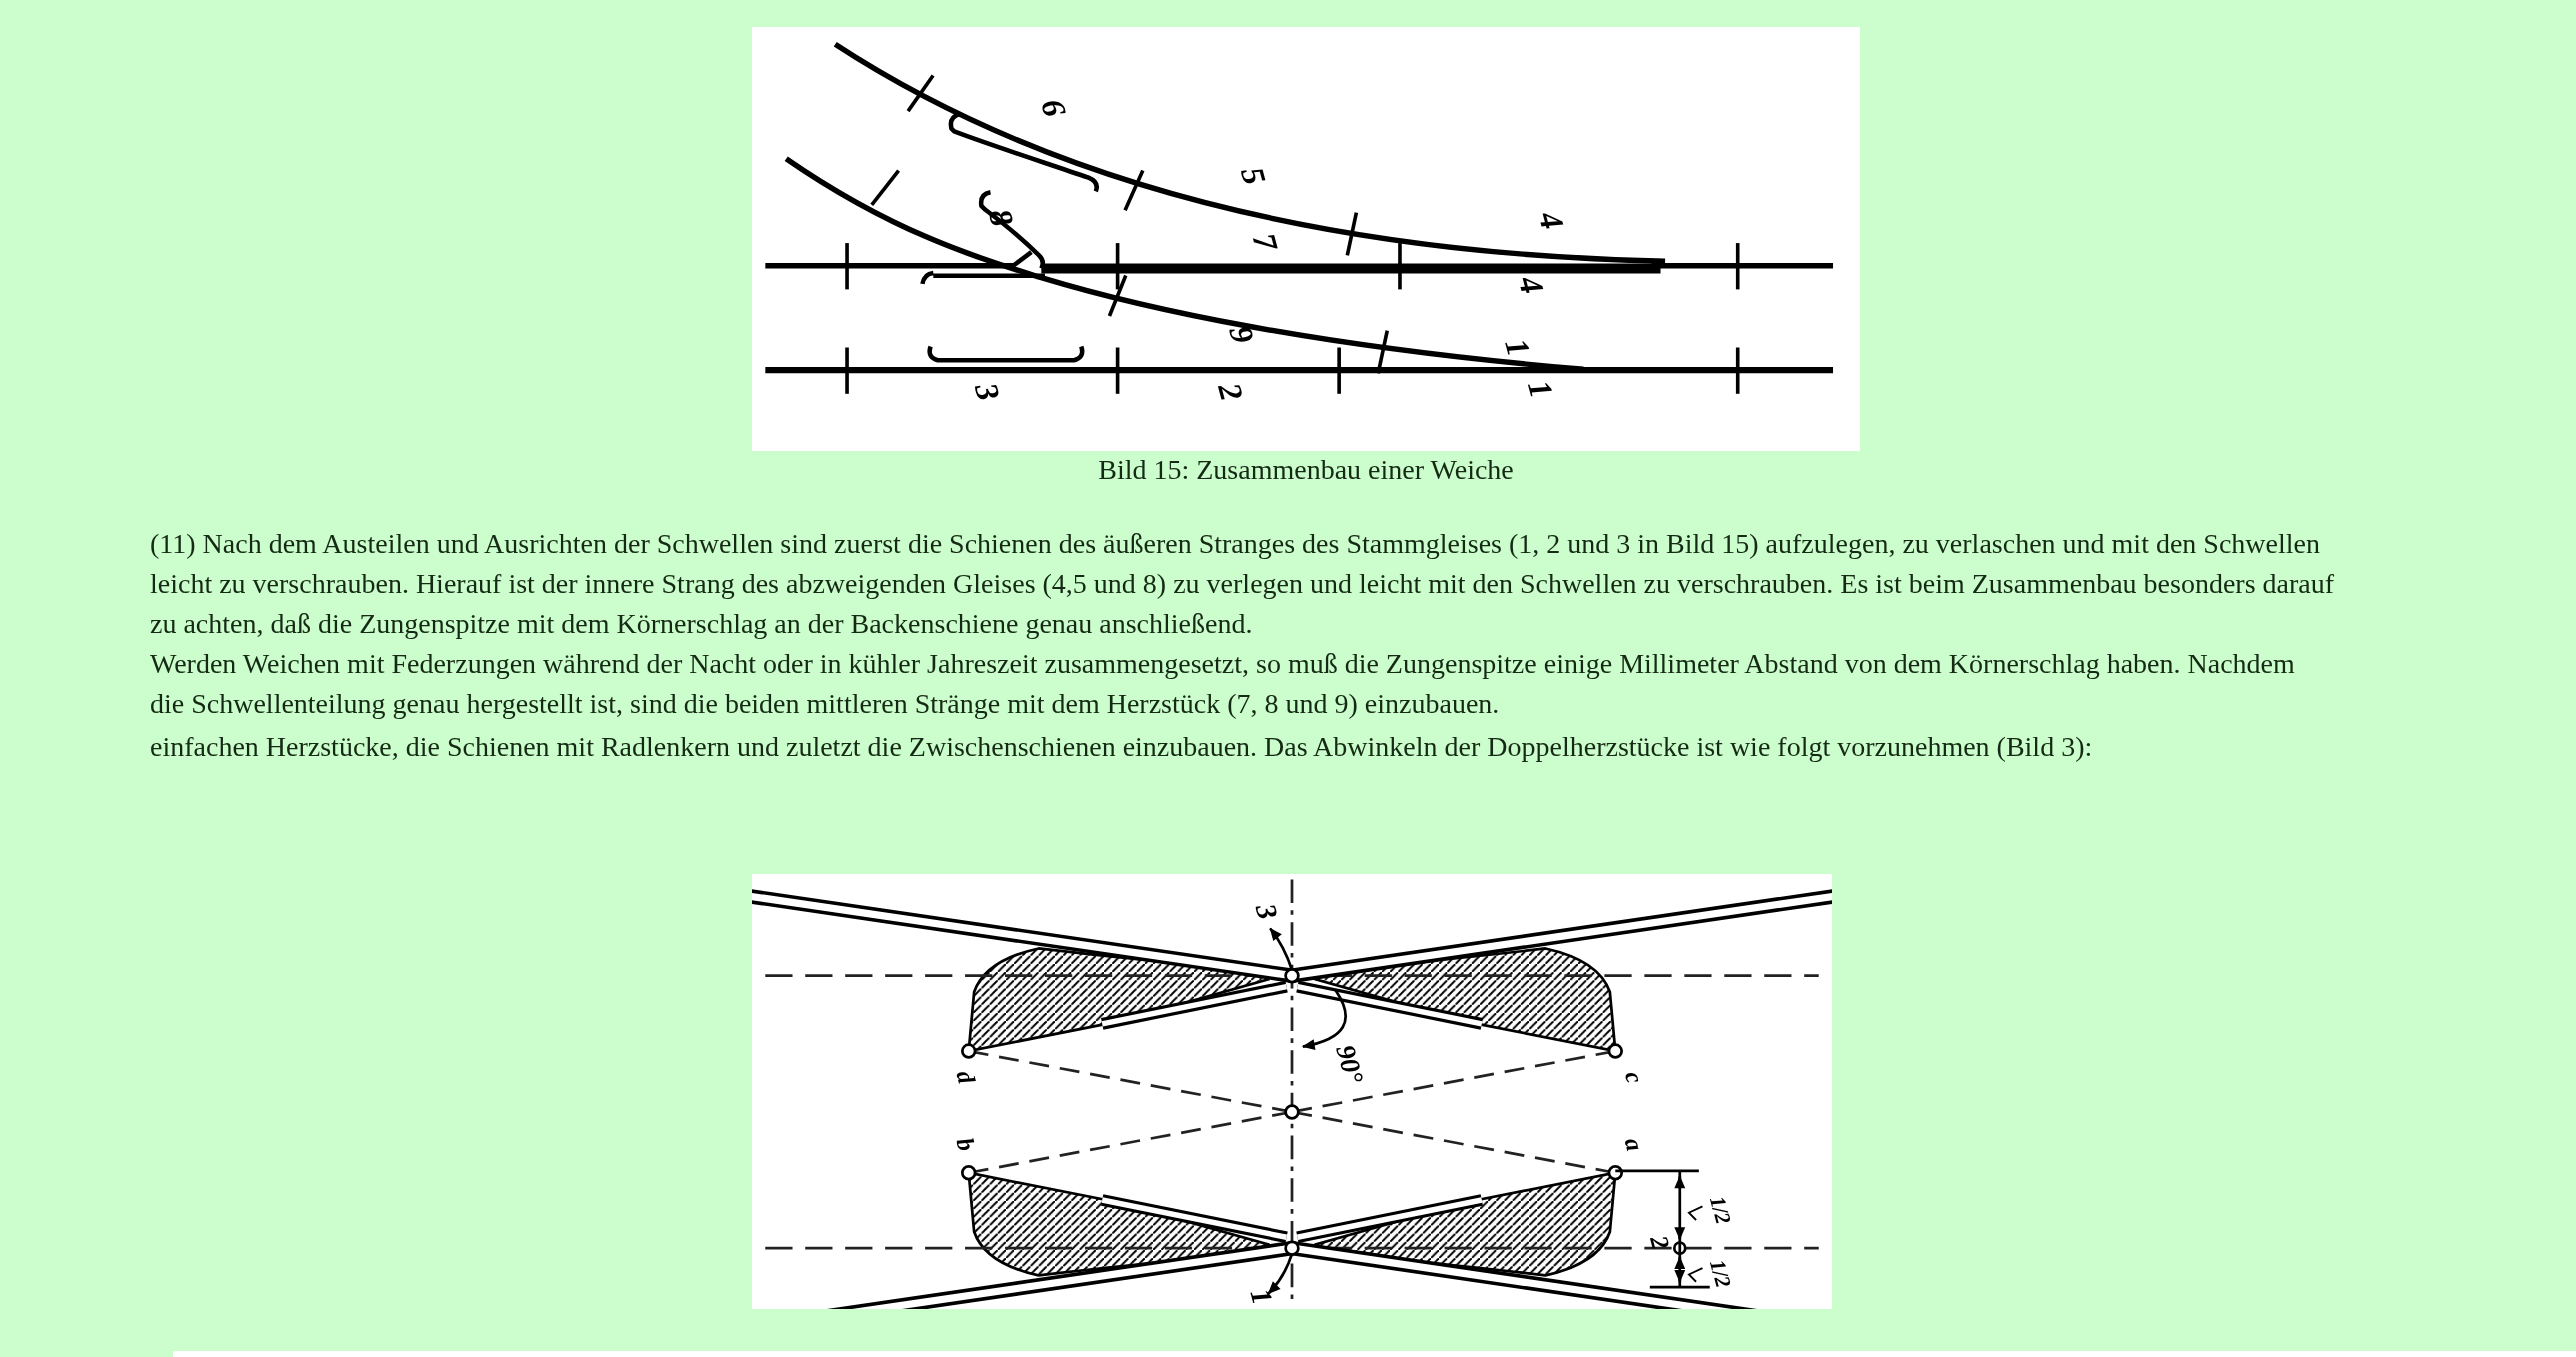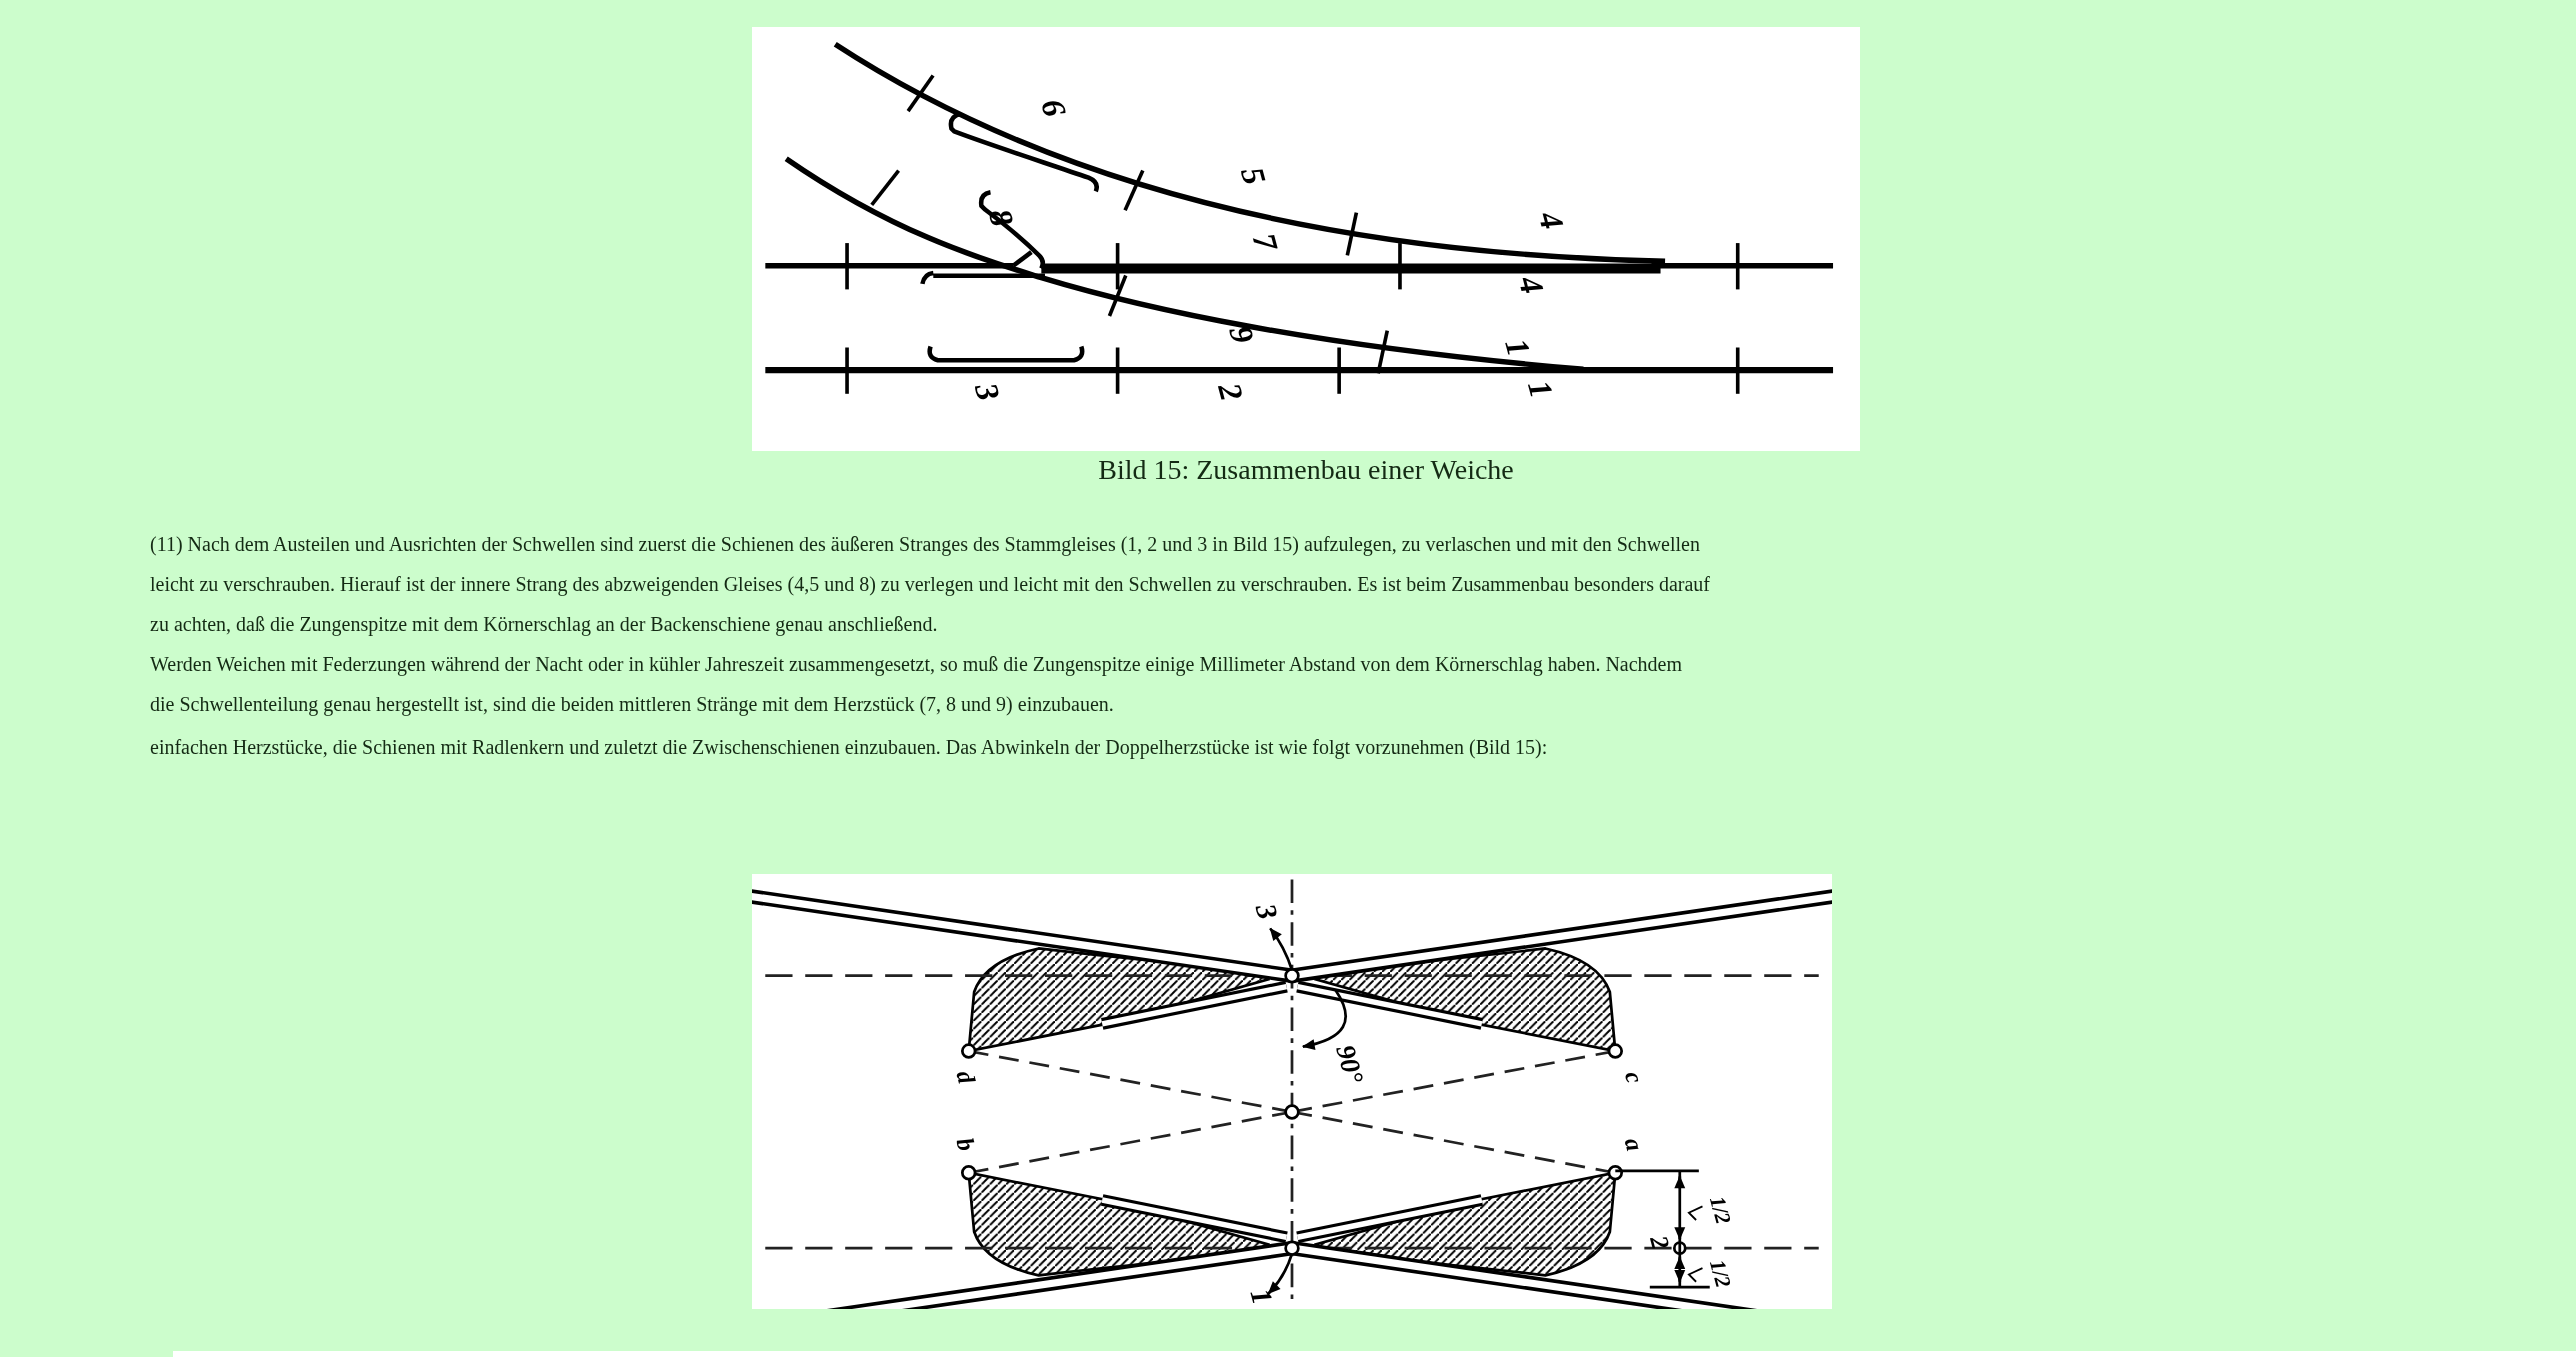--- a/index.html
+++ b/index.html
@@ -18,21 +18,21 @@
   .fig svg{display:block;width:100%;height:100%;}
   .caption{
     position:absolute;
     text-align:center;
     font-size:28px;
     line-height:35px;
     color:#142a14;
   }
   .textblock{
     position:absolute;
-    font-size:20px;
+    font-size:28px;
     line-height:40px;
   }
   .tline{white-space:pre;}
   .bottom-strip{
     position:absolute;
     left:173px;top:1351px;
     width:2403px;height:7.3px;
     background:#ffffff;
   }
   .fig-label{
@@ -104,21 +104,21 @@
 
   <div class="textblock" style="left:150px;top:524px;">
     <div class="tline">(11) Nach dem Austeilen und Ausrichten der Schwellen sind zuerst die Schienen des äußeren Stranges des Stammgleises (1, 2 und 3 in Bild 15) aufzulegen, zu verlaschen und mit den Schwellen</div>
     <div class="tline">leicht zu verschrauben. Hierauf ist der innere Strang des abzweigenden Gleises (4,5 und 8) zu verlegen und leicht mit den Schwellen zu verschrauben. Es ist beim Zusammenbau besonders darauf</div>
     <div class="tline">zu achten, daß die Zungenspitze mit dem Körnerschlag an der Backenschiene genau anschließend.</div>
     <div class="tline">Werden Weichen mit Federzungen während der Nacht oder in kühler Jahreszeit zusammengesetzt, so muß die Zungenspitze einige Millimeter Abstand von dem Körnerschlag haben. Nachdem</div>
     <div class="tline">die Schwellenteilung genau hergestellt ist, sind die beiden mittleren Stränge mit dem Herzstück (7, 8 und 9) einzubauen.</div>
   </div>
 
   <div class="textblock" style="left:150px;top:727px;">
-    <div class="tline">einfachen Herzstücke, die Schienen mit Radlenkern und zuletzt die Zwischenschienen einzubauen. Das Abwinkeln der Doppelherzstücke ist wie folgt vorzunehmen (Bild 15):</div>
+    <div class="tline">einfachen Herzstücke, die Schienen mit Radlenkern und zuletzt die Zwischenschienen einzubauen. Das Abwinkeln der Doppelherzstücke ist wie folgt vorzunehmen (Bild 3):</div>
   </div>
 
   <div class="fig" style="left:752px;top:874px;width:1080px;height:435px;">
     <svg viewBox="0 0 1188 479">
       <defs>
         <pattern id="hatch" patternUnits="userSpaceOnUse" width="9" height="9">
           <path d="M0,9 L9,0" stroke="#000" stroke-width="2.2"></path>
         </pattern>
         <marker id="arw" markerUnits="userSpaceOnUse" markerWidth="18" markerHeight="14" refX="14" refY="7" orient="auto">
           <path d="M1,1 L15,7 L1,13 Z" fill="#000"></path>

